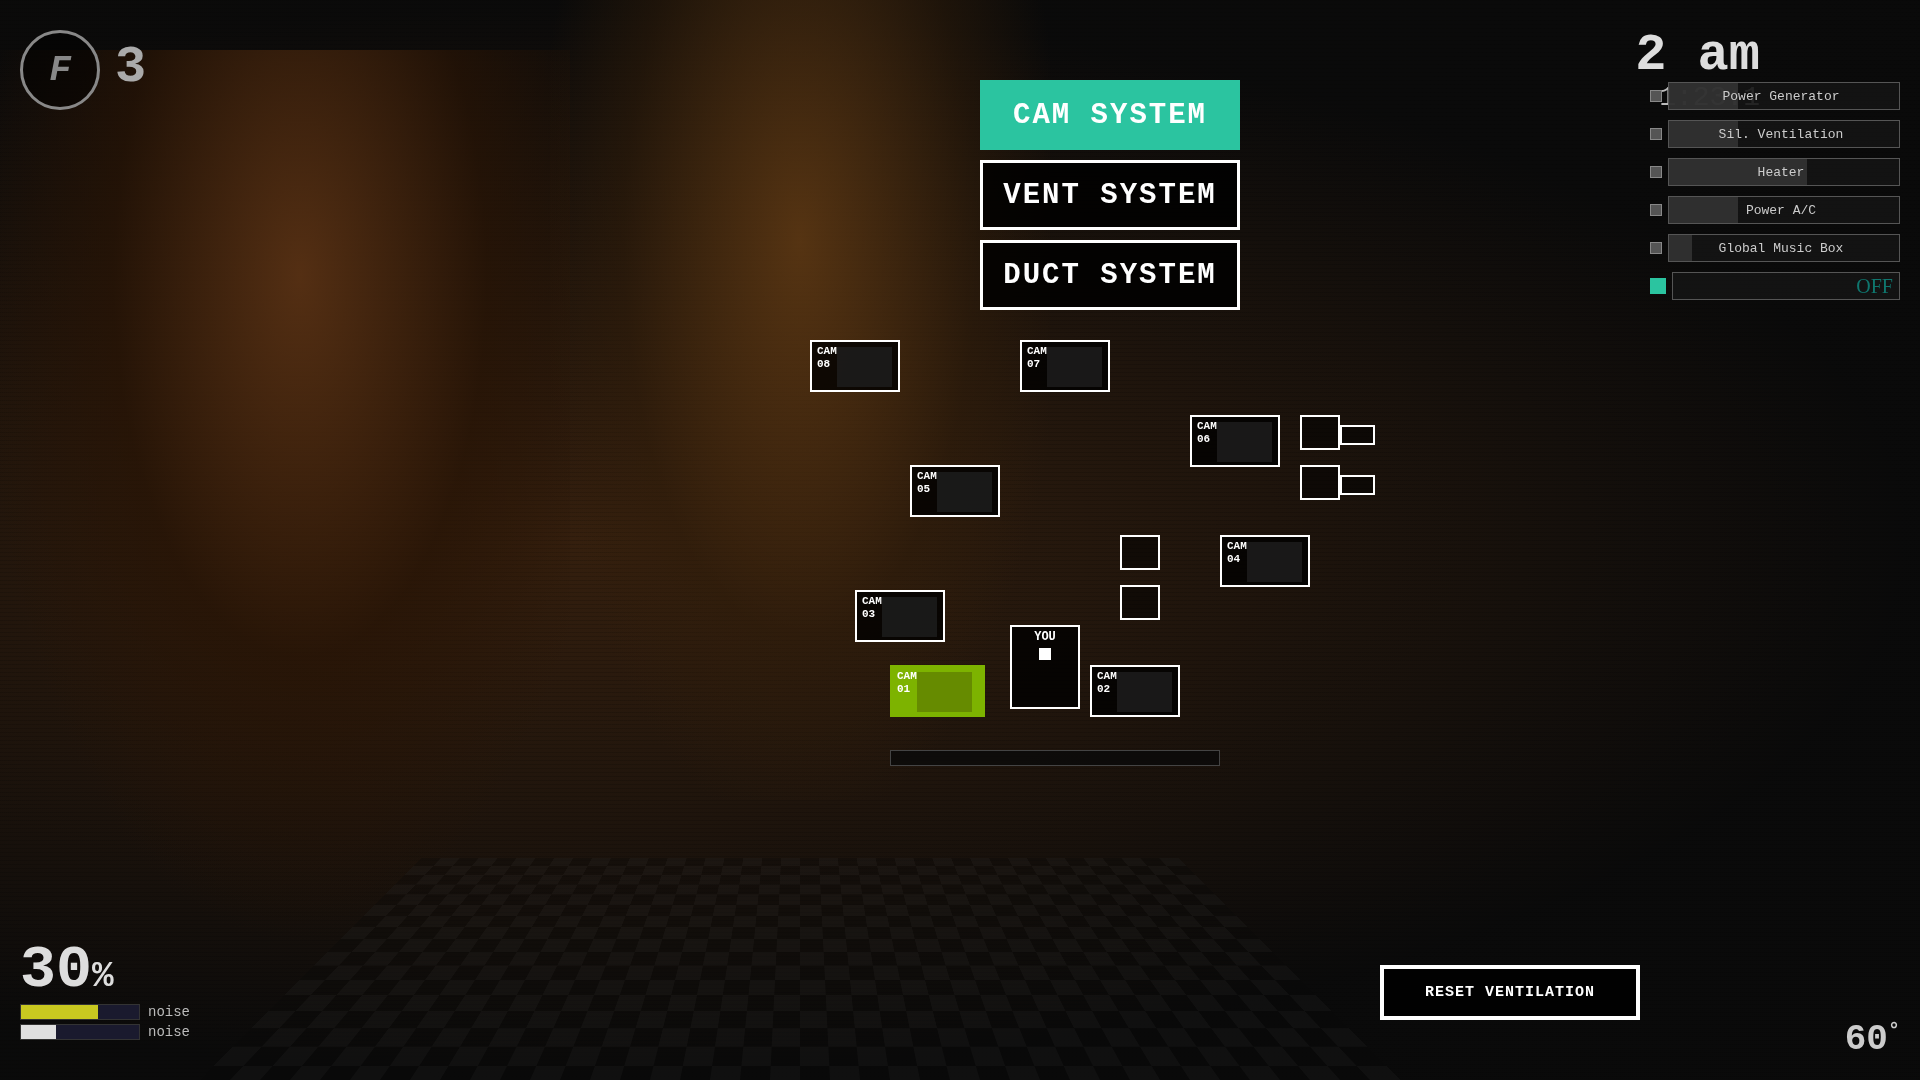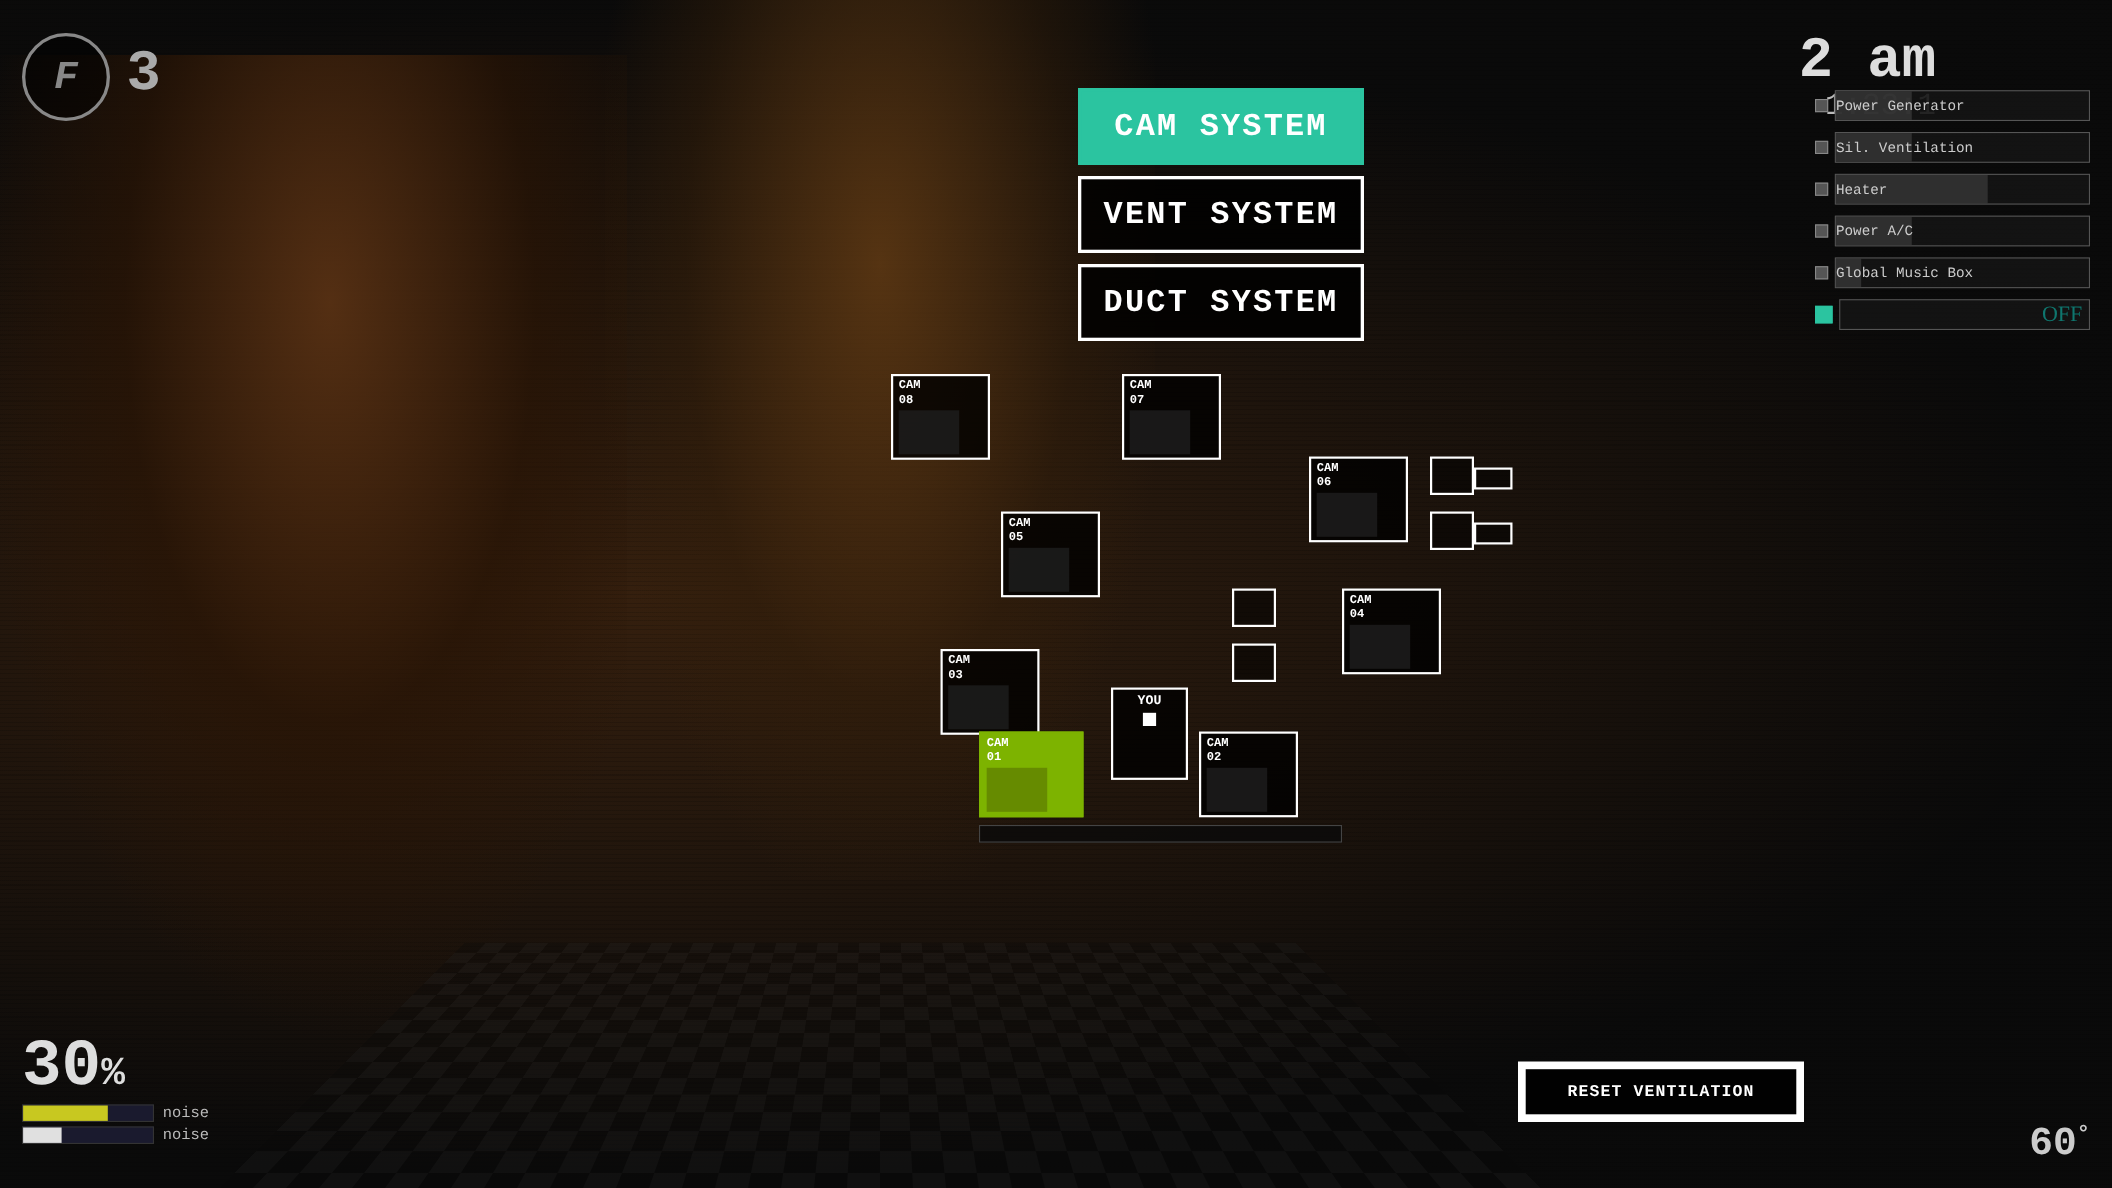--- a/index.html
+++ b/index.html
@@ -187,21 +187,21 @@
     }
 
     .power-bar-bg {
       flex: 1;
       height: 28px;
       background: rgba(20,20,20,0.9);
       border: 1px solid #555;
       position: relative;
       display: flex;
       align-items: center;
-      justify-content: flex-start;
+      justify-content: center;
       padding-right: 6px;
     }
 
     .power-bar-fill {
       position: absolute;
       left: 0;
       top: 0;
       bottom: 0;
       background: rgba(60,60,60,0.7);
     }
@@ -265,21 +265,21 @@
       position: absolute;
       background: rgba(0,0,0,0.8);
       border: 2px solid #fff;
       color: #fff;
       font-family: 'Courier New', Courier, monospace;
       font-size: 13px;
       font-weight: bold;
       padding: 3px 5px;
       cursor: pointer;
       display: flex;
-      flex-direction: column;
+      flex-direction: row;
       align-items: flex-start;
     }
 
     .cam-node.selected {
       background: #7db300;
       border-color: #7db300;
       color: #fff;
     }
 
     .cam-node .cam-label {
@@ -327,21 +327,21 @@
       pointer-events: none;
     }
 
     
     .reset-btn {
       position: absolute;
       bottom: 60px;
       right: 280px;
       width: 260px;
       height: 55px;
-      border: 7px solid #ffffff;
+      border: 4px solid #ffffff;
       background: rgba(0,0,0,0.85);
       color: #fff;
       font-family: 'Courier New', Courier, monospace;
       font-size: 15px;
       font-weight: bold;
       letter-spacing: 1px;
       cursor: pointer;
       pointer-events: all;
       display: flex;
       align-items: center;

